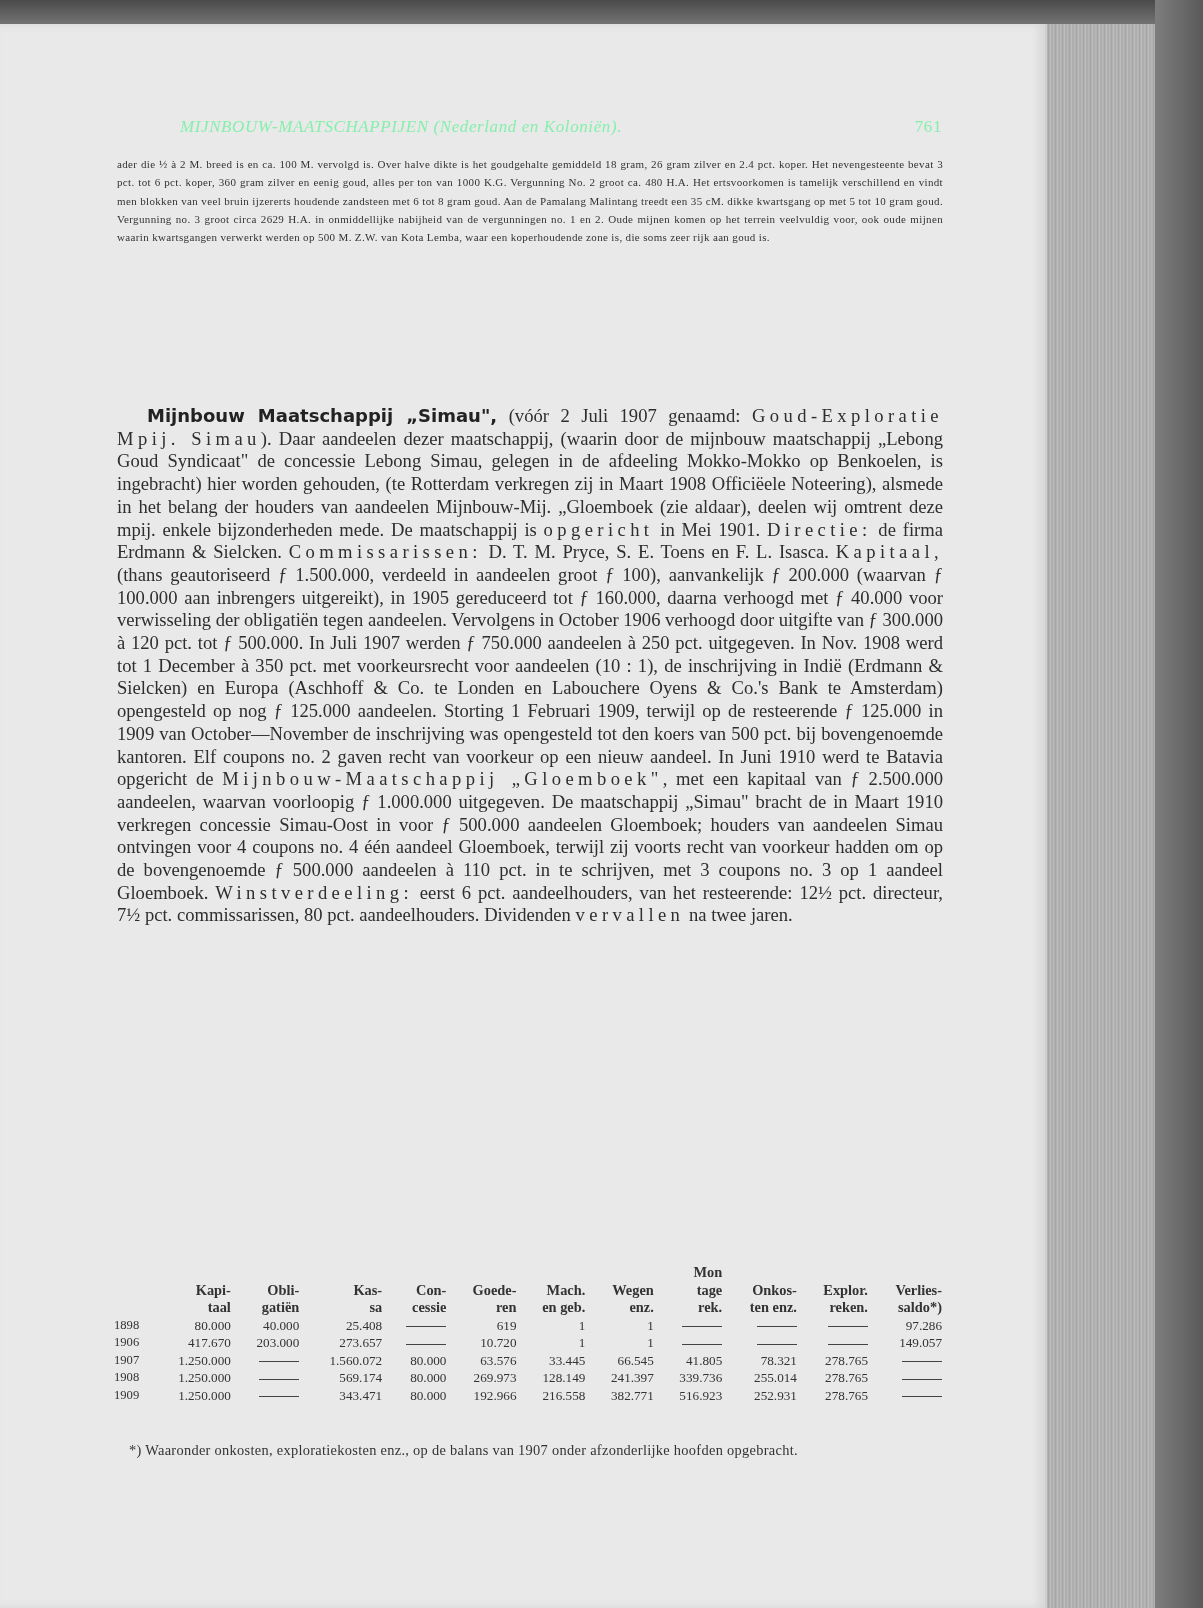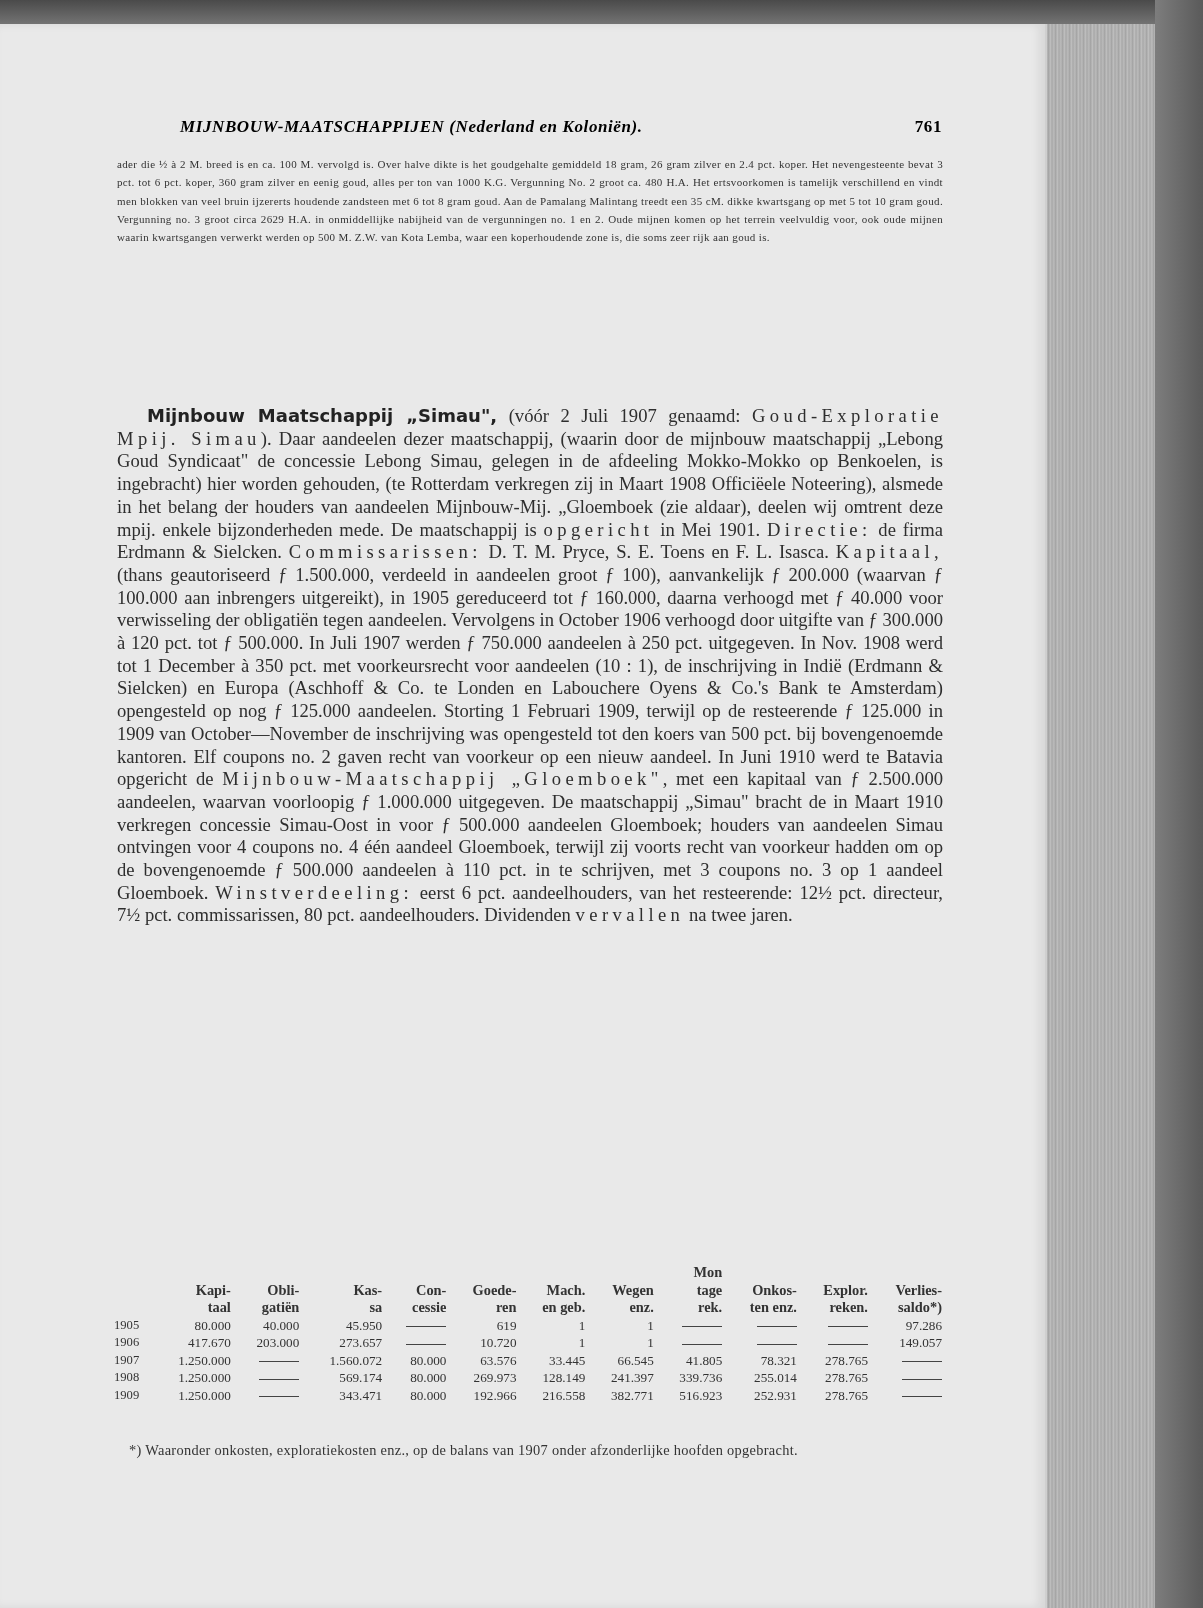--- a/index.html
+++ b/index.html
@@ -25,21 +25,21 @@
   }
   .cover {
     position: absolute; left: 1155px; top: 0; width: 48px; height: 1608px;
     background: linear-gradient(90deg, #7d7d7d, #5a5a5a);
   }
 
   .running-head {
     position: absolute; left: 180px; top: 117px; width: 762px;
     display: flex; justify-content: space-between; align-items: baseline;
     font-family: "Liberation Serif", serif; font-style: italic;
-    font-size: 17px; letter-spacing: 0.6px; color: #000000; font-weight: bold;
+    font-size: 17px; letter-spacing: 0.6px; color: #86efac;
   }
   .running-head .page-num { font-style: normal; font-size: 17px; }
 
   .small-text {
     position: absolute; left: 117px; top: 155px; width: 826px;
     font-family: "Liberation Serif", serif;
     font-size: 11px; line-height: 18.3px; text-align: justify; color: #333;
     letter-spacing: 0.35px;
   }
 
@@ -110,24 +110,24 @@
       <th><br><span>Mach.</span><br><span>en geb.</span></th>
       <th><br><span>Wegen</span><br><span>enz.</span></th>
       <th><span>Mon</span><br><span>tage</span><br><span>rek.</span></th>
       <th><br><span>Onkos-</span><br><span>ten enz.</span></th>
       <th><br><span>Explor.</span><br><span>reken.</span></th>
       <th><br><span>Verlies-</span><br><span>saldo*)</span></th>
     </tr>
   </thead>
   <tbody id="table-body">
       <tr>
-        <td class="year">1905</td>
+        <td class="year">1898</td>
         <td>80.000</td>
         <td>40.000</td>
-        <td>45.950</td>
+        <td>25.408</td>
         <td><span class="dash"></span></td>
         <td>619</td>
         <td>1</td>
         <td>1</td>
         <td><span class="dash"></span></td>
         <td><span class="dash"></span></td>
         <td><span class="dash"></span></td>
         <td>97.286</td>
       </tr>
       <tr>

